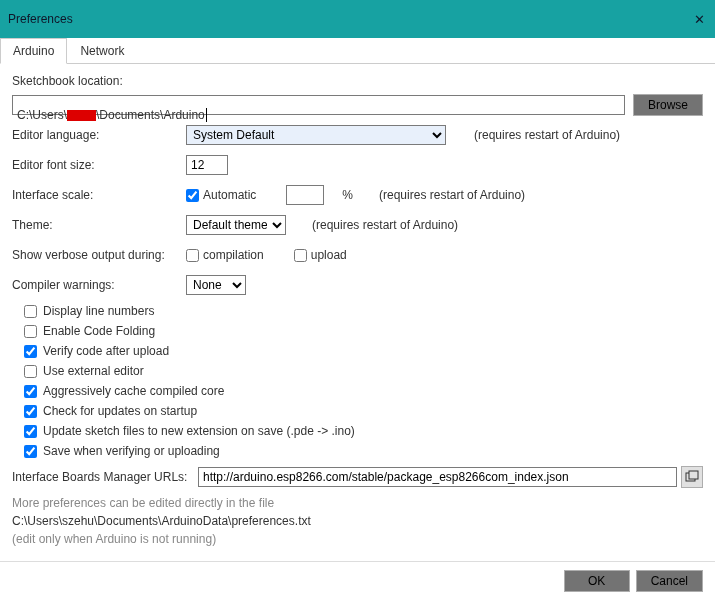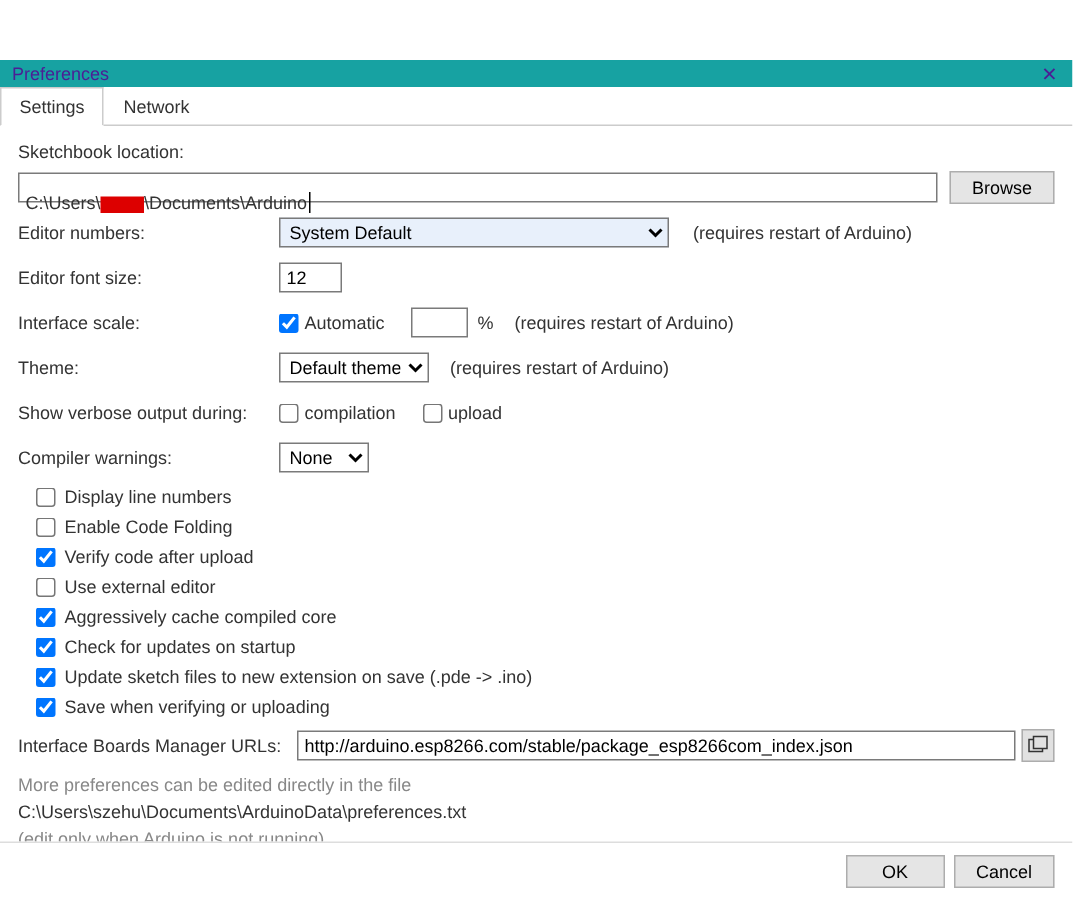--- a/index.html
+++ b/index.html
@@ -1,28 +1,28 @@
 <!DOCTYPE html>
 <html><head>
 <meta charset="utf-8">
 <style>
   * { box-sizing: border-box; margin: 0; padding: 0; }
   body { font-family: "Segoe UI", Tahoma, sans-serif; font-size: 12px; color: #333; background: #fff; width: 715px; height: 600px; overflow: hidden; position: relative; }
-  .titlebar { background: #17a2a2; height: 18px; display: flex; align-items: center; justify-content: space-between; padding: 0 6px 0 8px; color: #4c1d95; margin-top: 40px; }
+  .titlebar { background: #17a2a2; height: 38px; display: flex; align-items: center; justify-content: space-between; padding: 0 6px 0 8px; color: #0f172a; }
   .titlebar-text { font-size: 12px; }
   .close-btn { font-size: 13px; cursor: pointer; padding: 0 4px; }
   .tabs { display: flex; border-bottom: 1px solid #ccc; background: #fff; }
   .tab { padding: 5px 12px 5px 12px; font-size: 12px; cursor: pointer; border: 1px solid transparent; margin-bottom: -1px; }
   .tab.active { border: 1px solid #ccc; border-bottom: 1px solid #fff; background: #fff; }
   .content { padding: 10px 12px; }
   .row { display: flex; align-items: center; margin-bottom: 8px; min-height: 22px; }
   .label-col { width: 174px; flex-shrink: 0; }
-  .field-col { display: flex; align-items: center; gap: 6px; flex: 1; }
+  .field-col { display: flex; align-items: center; gap: 18px; flex: 1; }
   .text-input { border: 1px solid #7a7a7a; padding: 2px 4px; font-size: 12px; font-family: inherit; height: 20px; }
-  .btn { background: #e5e5e5; border: 1px solid #adadad; padding: 2px 14px; font-size: 12px; cursor: pointer; height: 22px; font-family: inherit; }
+  .btn { background: #737373; border: 1px solid #adadad; padding: 2px 14px; font-size: 12px; cursor: pointer; height: 22px; font-family: inherit; }
   .select { border: 1px solid #7a7a7a; padding: 1px 2px; font-size: 12px; height: 20px; background: #fff; font-family: inherit; }
   .select.lang { width: 260px; background: #e8f0fb; }
   .select.theme { width: 100px; }
   .select.warn { width: 60px; }
   .num-input { border: 1px solid #7a7a7a; padding: 2px 4px; width: 42px; height: 20px; font-size: 12px; font-family: inherit; }
   .spinner { border: 1px solid #7a7a7a; width: 38px; height: 20px; font-size: 12px; padding: 0 18px; }
   .note { color: #333; font-size: 12px; }
   .checkbox-row { display: flex; align-items: center; margin-bottom: 6px; padding-left: 12px; }
   .checkbox-row input[type=checkbox] { margin-right: 6px; }
   .inline-check { display: inline-flex; align-items: center; margin-right: 12px; }
@@ -41,39 +41,39 @@
 </style>
 </head>
 <body>
 
 <div class="titlebar">
   <span class="titlebar-text">Preferences</span>
   <span class="close-btn">✕</span>
 </div>
 
 <div class="tabs">
-  <div class="tab active">Settings</div>
+  <div class="tab active">Arduino</div>
   <div class="tab">Network</div>
 </div>
 
 <div class="content">
 
   <div style="margin-bottom:6px;">Sketchbook location:</div>
   <div class="row">
     <div class="sketchbook-input">
       <input type="text" class="text-input" value="" style="color: transparent;">
       <div class="sketchbook-overlay" style="position:absolute;left:5px;top:13px;pointer-events:none;font-size:12px;">
         <span>C:\Users\</span><span class="redact">xxxxx</span><span>\Documents\Arduino</span><span style="border-left:1px solid #000;margin-left:1px;">&nbsp;</span>
       </div>
     </div>
     <button class="btn" style="margin-left:8px;">Browse</button>
   </div>
 
   <div class="row">
-    <div class="label-col">Editor numbers:</div>
+    <div class="label-col">Editor language:</div>
     <div class="field-col">
       <select class="select lang"><option>System Default</option></select>
       <span class="note" style="margin-left:10px;">(requires restart of Arduino)</span>
     </div>
   </div>
 
   <div class="row">
     <div class="label-col">Editor font size:</div>
     <div class="field-col">
       <input type="text" class="num-input" value="12" style="">

